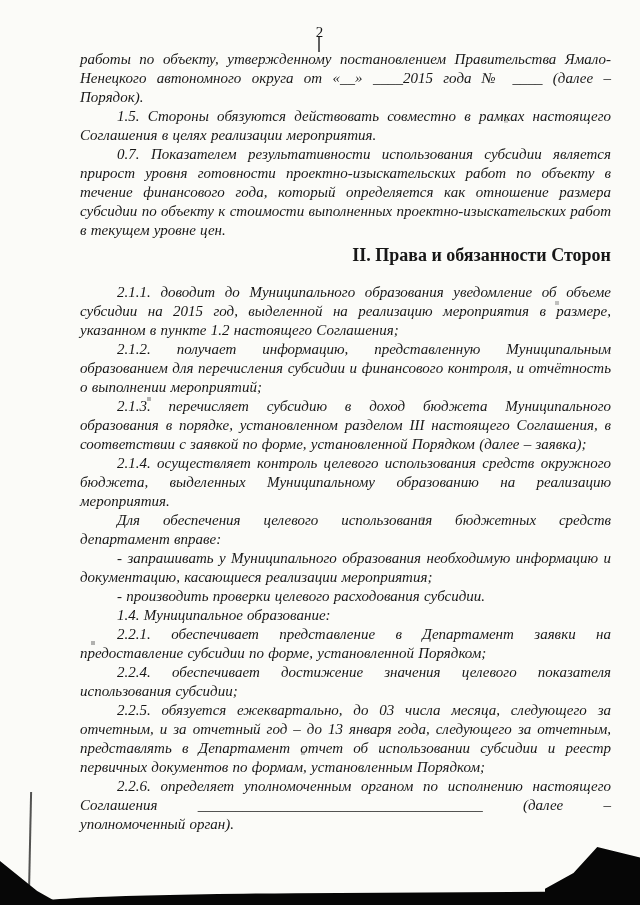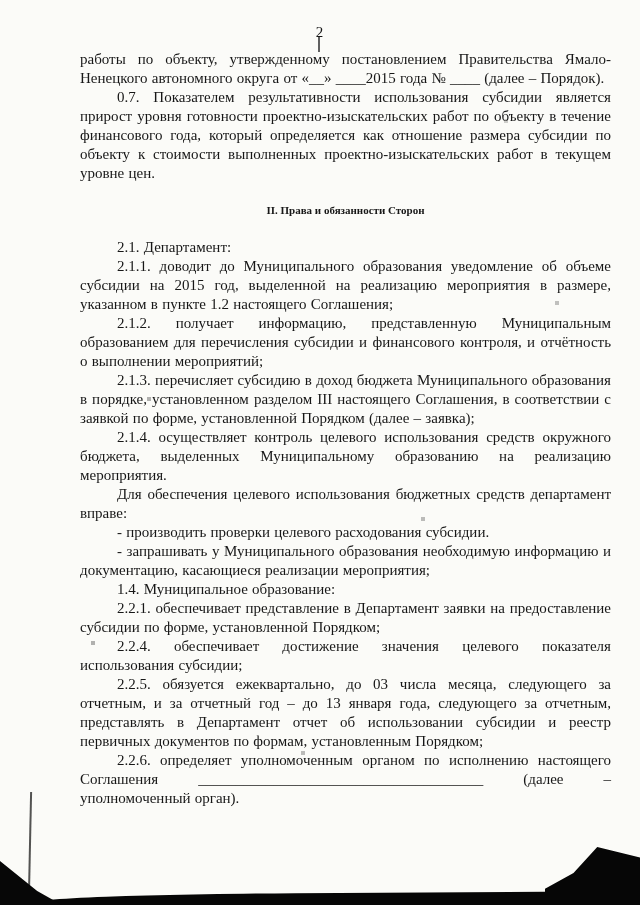--- a/index.html
+++ b/index.html
@@ -32,30 +32,31 @@
     top: 50px;
     left: 80px;
     width: 531px;
   }
   .para {
     margin: 0;
     font-size: 15px;
     line-height: 19px;
     text-align: justify;
     word-spacing: 0.5px;
+    font-style: italic;
   }
   .para.indent {
     text-indent: 37px;
   }
   .heading {
-    margin: 18px 0 18px 0;
-    font-size: 11px;
+    margin: 6px 0 18px 0;
+    font-size: 18px;
     line-height: 19px;
     font-weight: bold;
-    text-align: center;
+    text-align: right;
   }
   
   .artifact { position: absolute; pointer-events: none; }
   .art-tick {
     top: 37px;
     left: 318px;
     width: 2px;
     height: 15px;
     background: #3a3a3a;
     opacity: 0.8;
@@ -109,30 +110,30 @@
 </head>
 <body>
 
 <div class="page" style="background: rgb(251, 251, 248); color: rgb(23, 23, 23);">
   <div class="page-num">2</div>
 
   <div class="artifact art-tick"></div>
 
   <div class="content">
       <p class="para">работы по объекту, утвержденному постановлением Правительства Ямало-Ненецкого автономного округа от «__» ____2015 года № ____ (далее – Порядок).</p>
+      <p class="para indent">1.5. Стороны обязуются действовать совместно в рамках настоящего Соглашения в целях реализации мероприятия.</p>
       <p class="para indent">0.7. Показателем результативности использования субсидии является прирост уровня готовности проектно-изыскательских работ по объекту в течение финансового года, который определяется как отношение размера субсидии по объекту к стоимости выполненных проектно-изыскательских работ в текущем уровне цен.</p>
       <div class="heading">II. Права и обязанности Сторон</div>
-      <p class="para indent">2.1. Департамент:</p>
       <p class="para indent">2.1.1. доводит до Муниципального образования уведомление об объеме субсидии на 2015 год, выделенной на реализацию мероприятия в размере, указанном в пункте 1.2 настоящего Соглашения;</p>
       <p class="para indent">2.1.2. получает информацию, представленную Муниципальным образованием для перечисления субсидии и финансового контроля, и отчётность о выполнении мероприятий;</p>
       <p class="para indent">2.1.3. перечисляет субсидию в доход бюджета Муниципального образования в порядке, установленном разделом III настоящего Соглашения, в соответствии с заявкой по форме, установленной Порядком (далее – заявка);</p>
       <p class="para indent">2.1.4. осуществляет контроль целевого использования средств окружного бюджета, выделенных Муниципальному образованию на реализацию мероприятия.</p>
       <p class="para indent">Для обеспечения целевого использования бюджетных средств департамент вправе:</p>
+      <p class="para indent">- запрашивать у Муниципального образования необходимую информацию и документацию, касающиеся реализации мероприятия;</p>
       <p class="para indent">- производить проверки целевого расходования субсидии.</p>
-      <p class="para indent">- запрашивать у Муниципального образования необходимую информацию и документацию, касающиеся реализации мероприятия;</p>
       <p class="para indent">1.4. Муниципальное образование:</p>
       <p class="para indent">2.2.1. обеспечивает представление в Департамент заявки на предоставление субсидии по форме, установленной Порядком;</p>
       <p class="para indent">2.2.4. обеспечивает достижение значения целевого показателя использования субсидии;</p>
       <p class="para indent">2.2.5. обязуется ежеквартально, до 03 числа месяца, следующего за отчетным, и за отчетный год – до 13 января года, следующего за отчетным, представлять в Департамент отчет об использовании субсидии и реестр первичных документов по формам, установленным Порядком;</p>
       <p class="para indent">2.2.6. определяет уполномоченным органом по исполнению настоящего Соглашения ______________________________________ (далее – уполномоченный орган).</p>
     </div>
 
   <div class="artifact art-speckles"></div>
   <div class="artifact art-left-line"></div>
   <div class="artifact art-bottom-band"></div>

